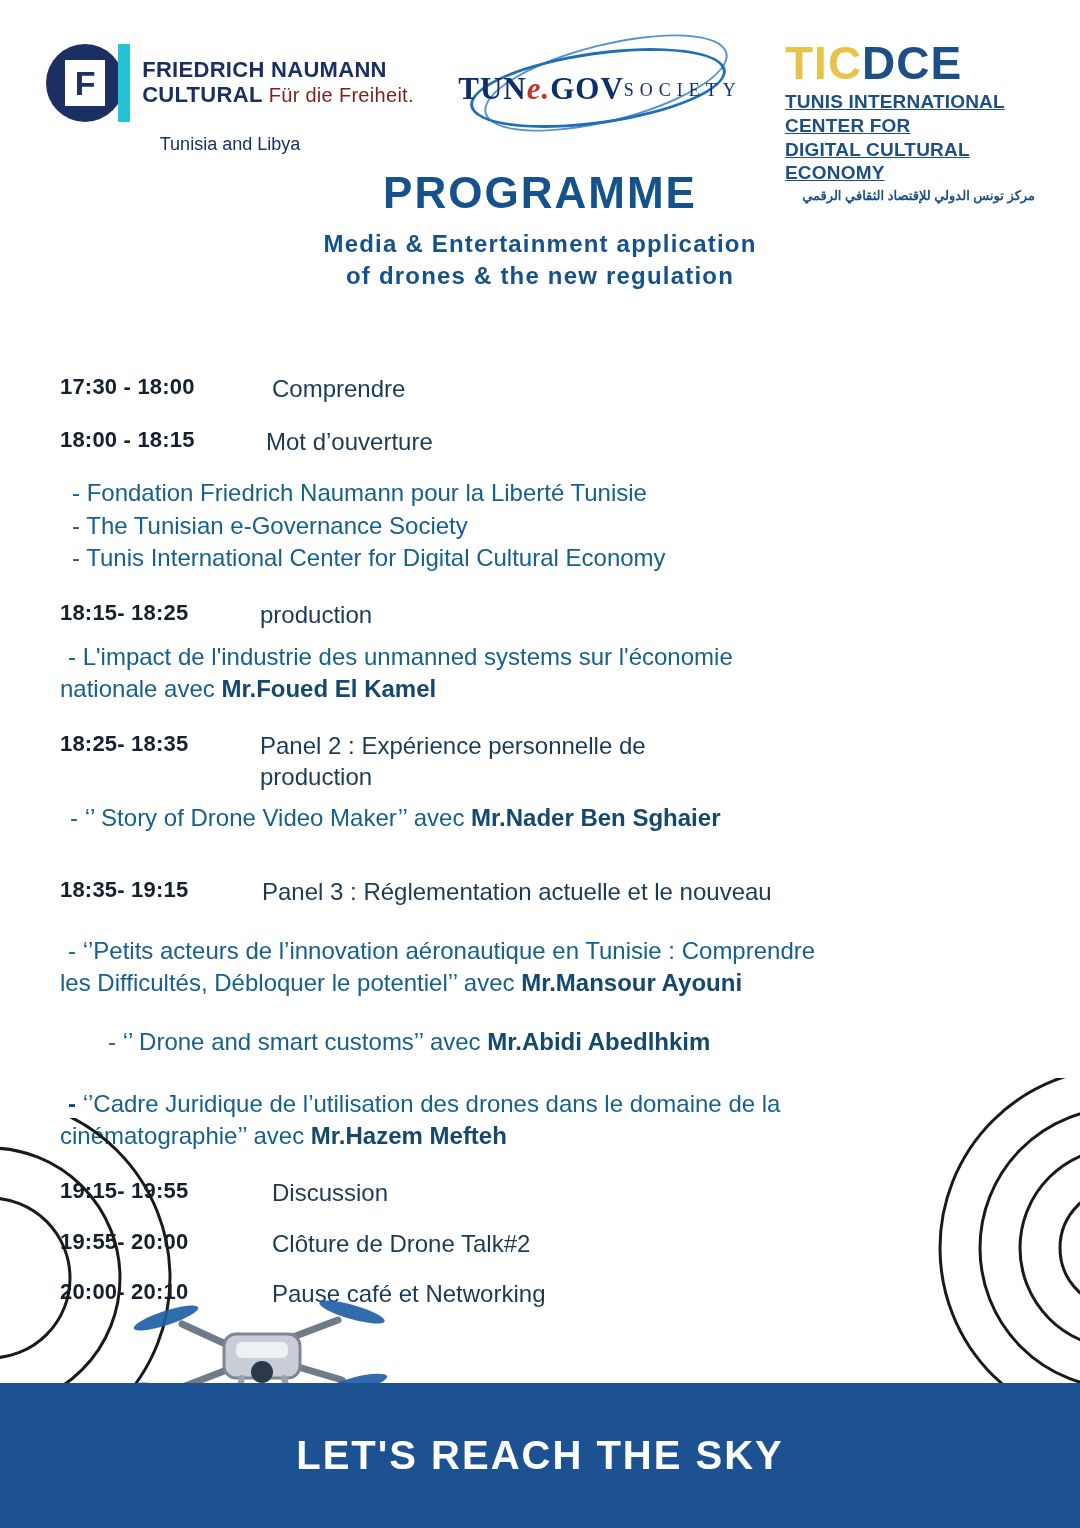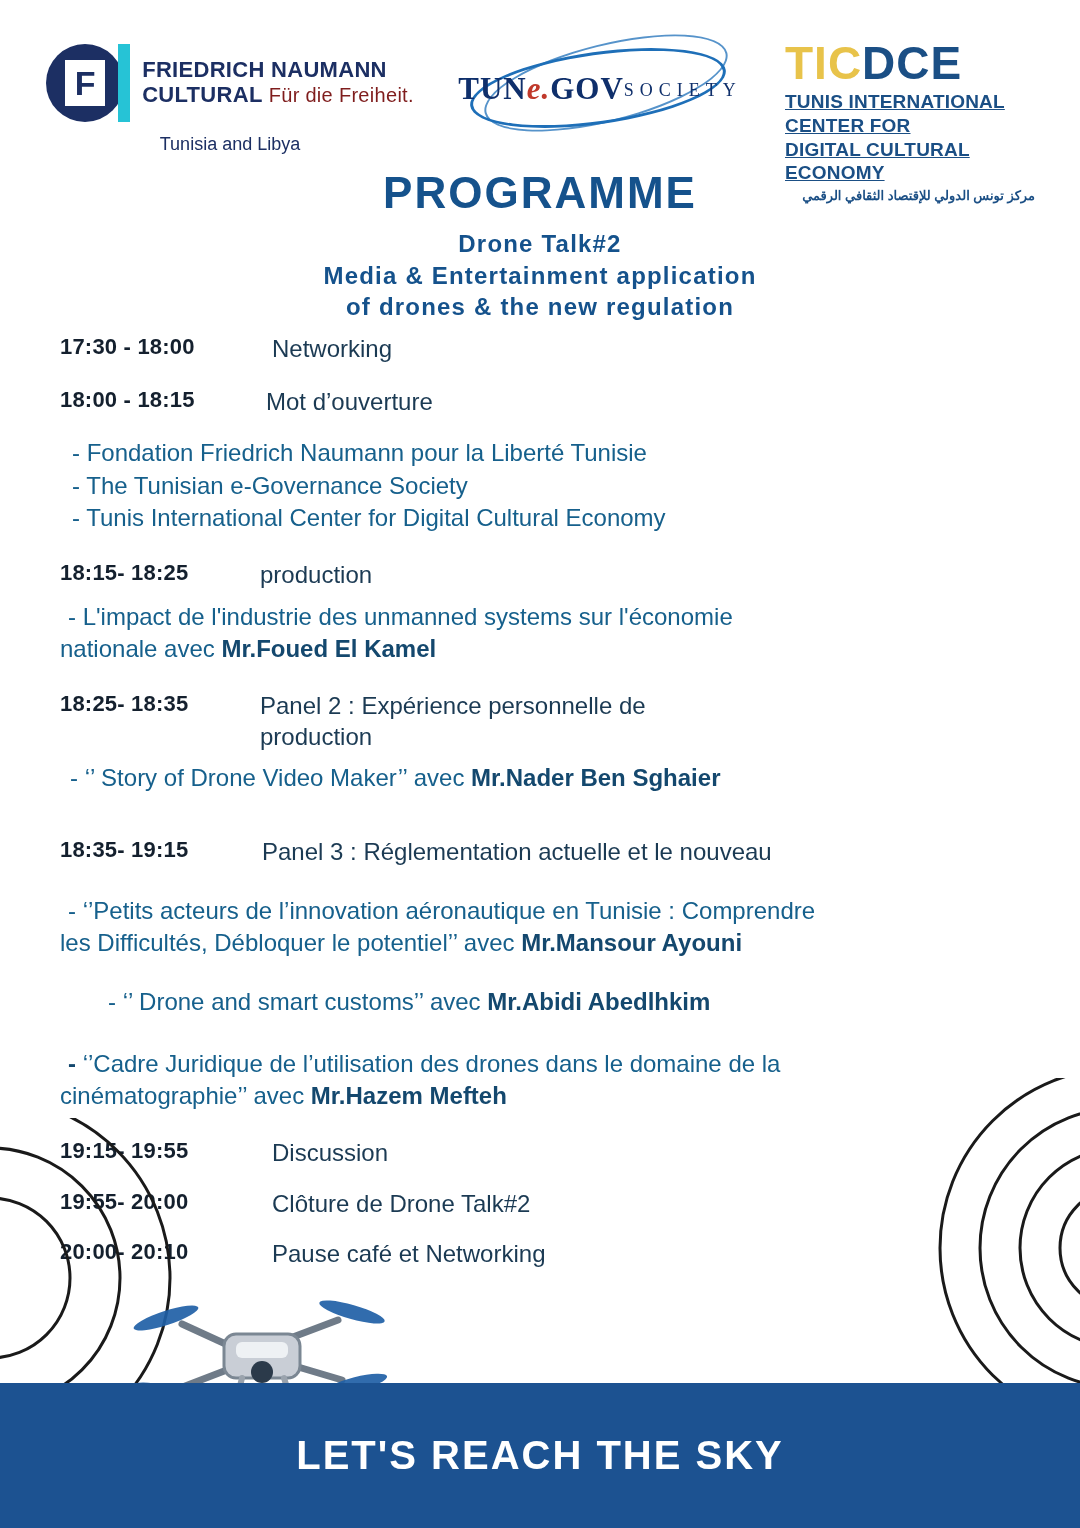--- a/index.html
+++ b/index.html
@@ -230,30 +230,29 @@
       <div class="ticdce-sub">
         <div>TUNIS INTERNATIONAL CENTER FOR</div>
         <div>DIGITAL CULTURAL ECONOMY</div>
       </div>
       <div class="ticdce-ar">مركز تونس الدولي للإقتصاد الثقافي الرقمي</div>
     </div>
   </div>
 
   <div class="title">PROGRAMME</div>
   <div class="subtitle">
-    <div>Drone Talk#2</div>
     <div>Media &amp; Entertainment application</div>
     <div>of drones &amp; the new regulation</div>
   </div>
 
   <div class="body">
 
-    <div class="row" style="margin-bottom:22px;">
+    <div class="row" style="margin-bottom:22px;margin-top:40px;">
       <div class="time" style="width:212px;">17:30 - 18:00</div>
-      <div class="desc">Networking</div>
+      <div class="desc">Comprendre</div>
     </div>
 
     <div class="row" style="margin-bottom:20px;">
       <div class="time" style="width:206px;">18:00 - 18:15</div>
       <div class="desc">Mot d’ouverture</div>
     </div>
 
     <div style="margin:0 0 26px 12px;">
       <div class="note">- Fondation Friedrich Naumann pour la Liberté Tunisie</div>
       <div class="note">- The Tunisian e-Governance Society</div>

